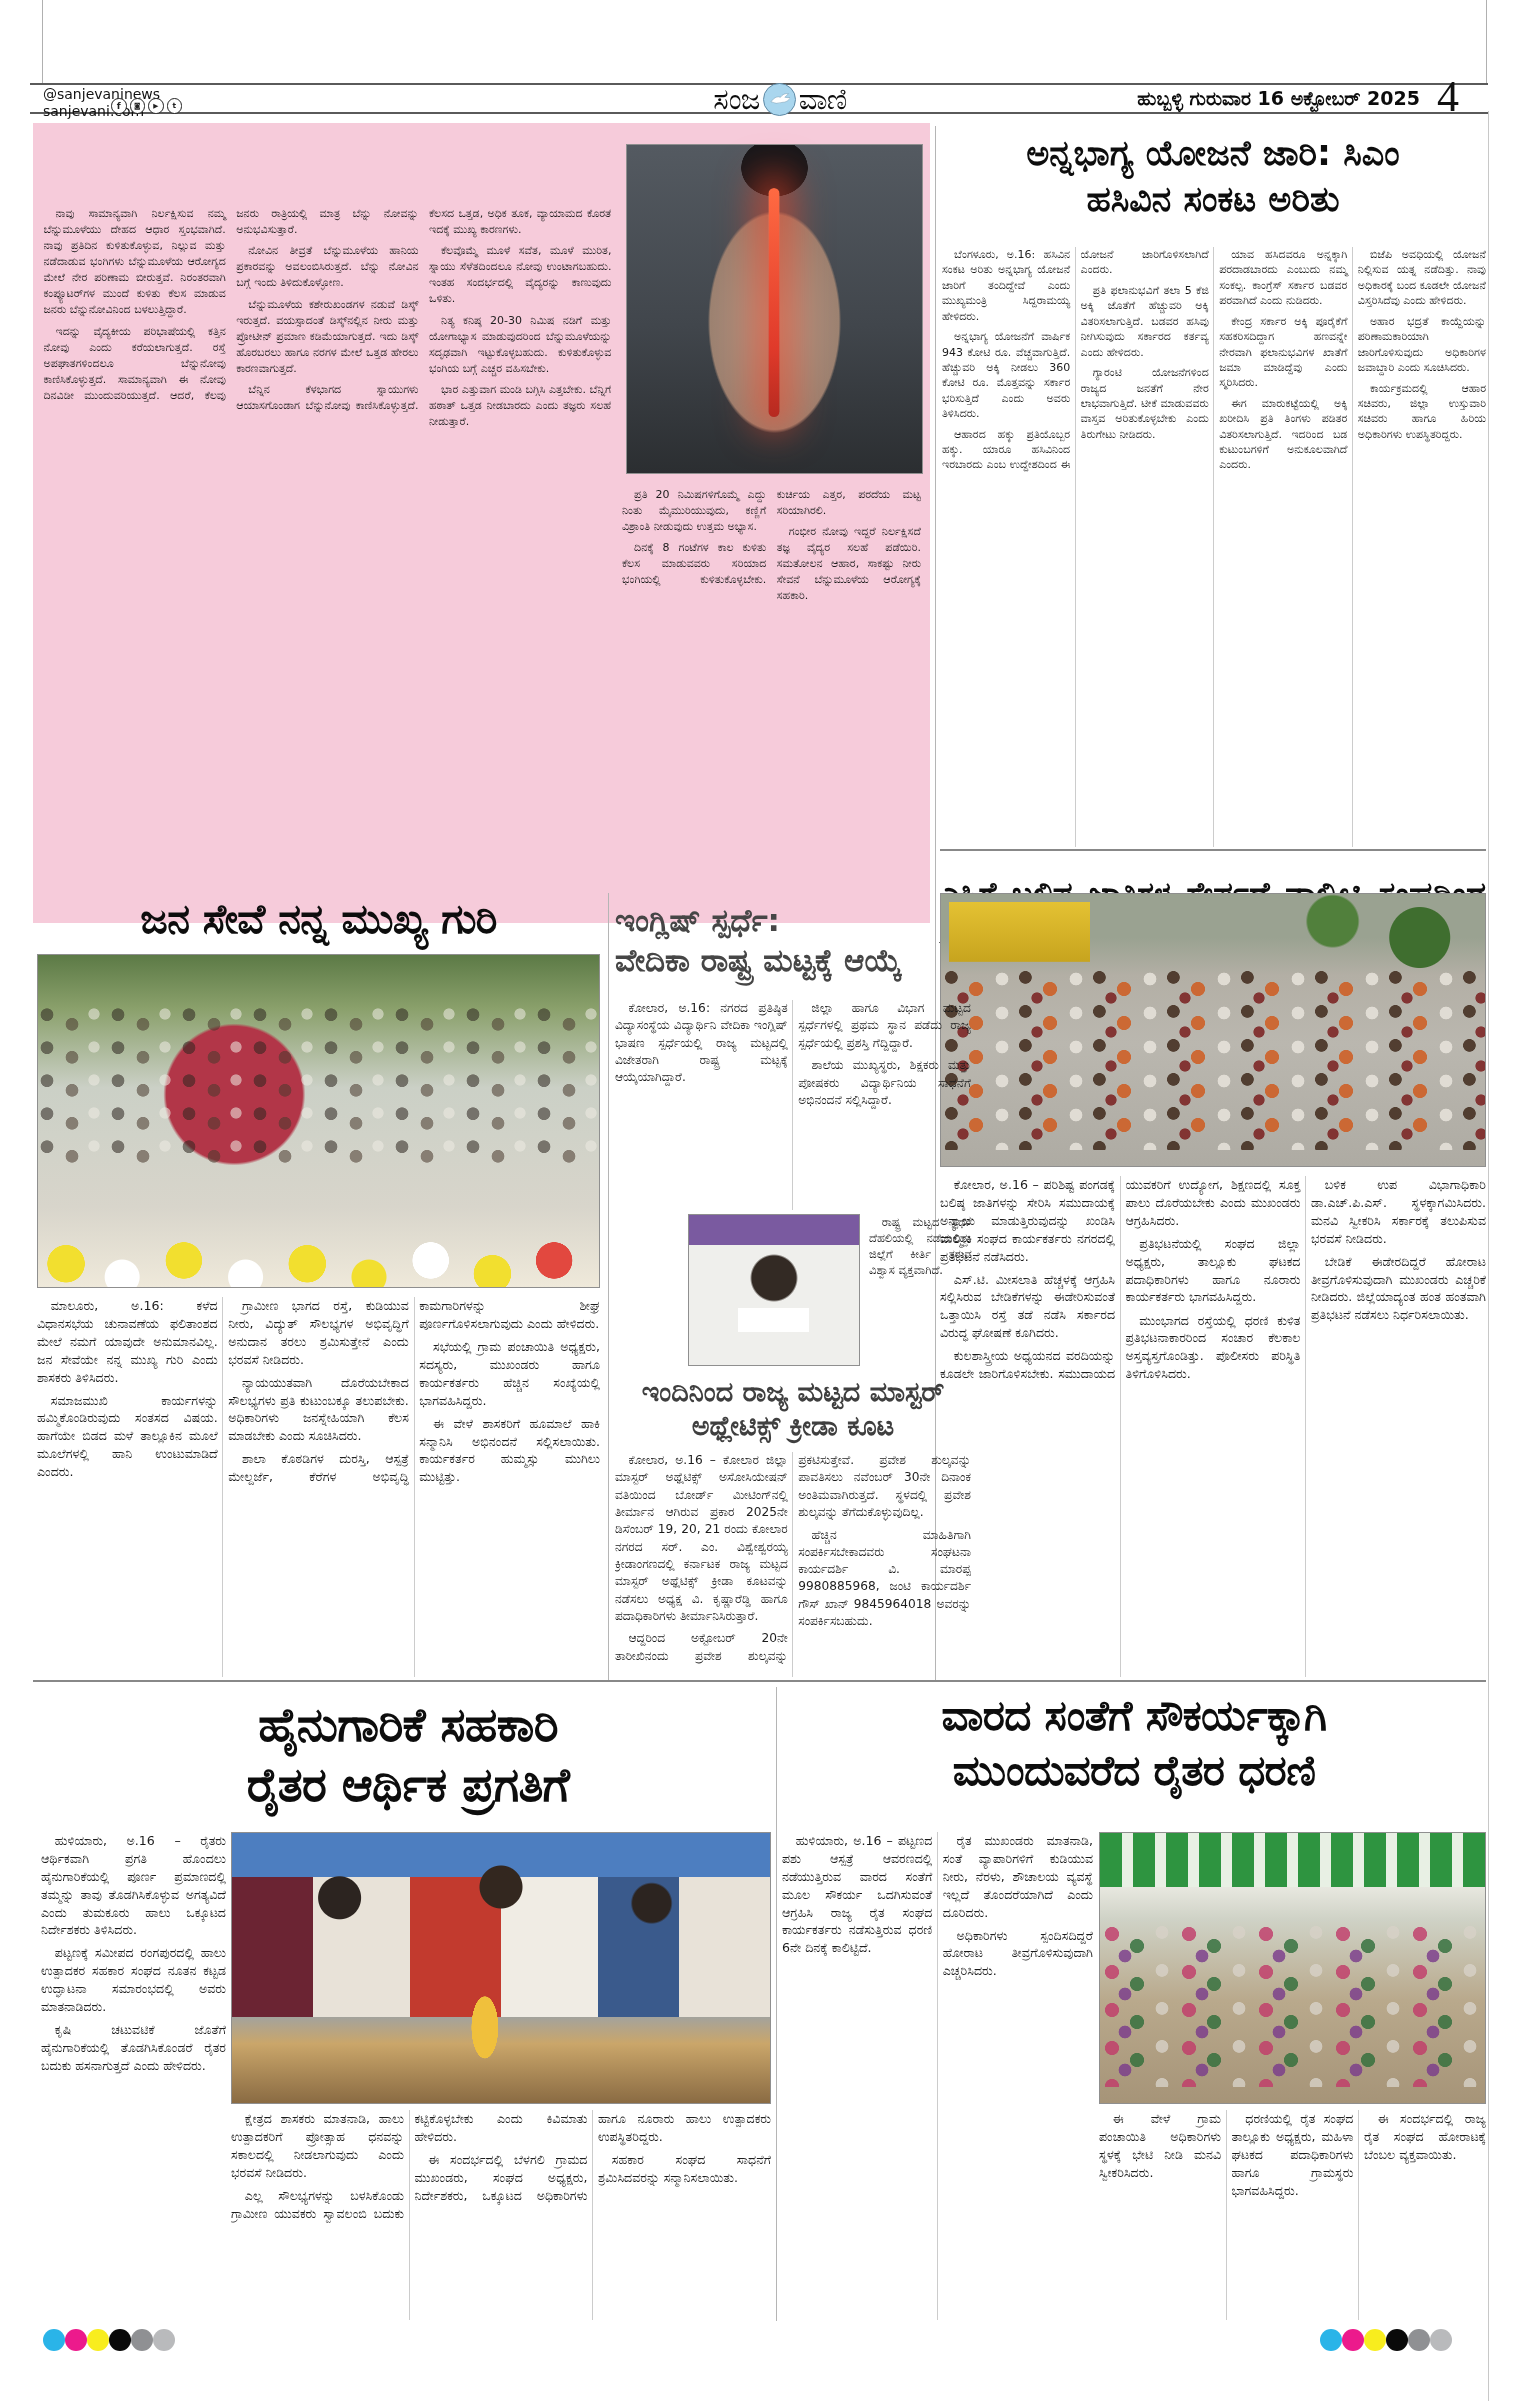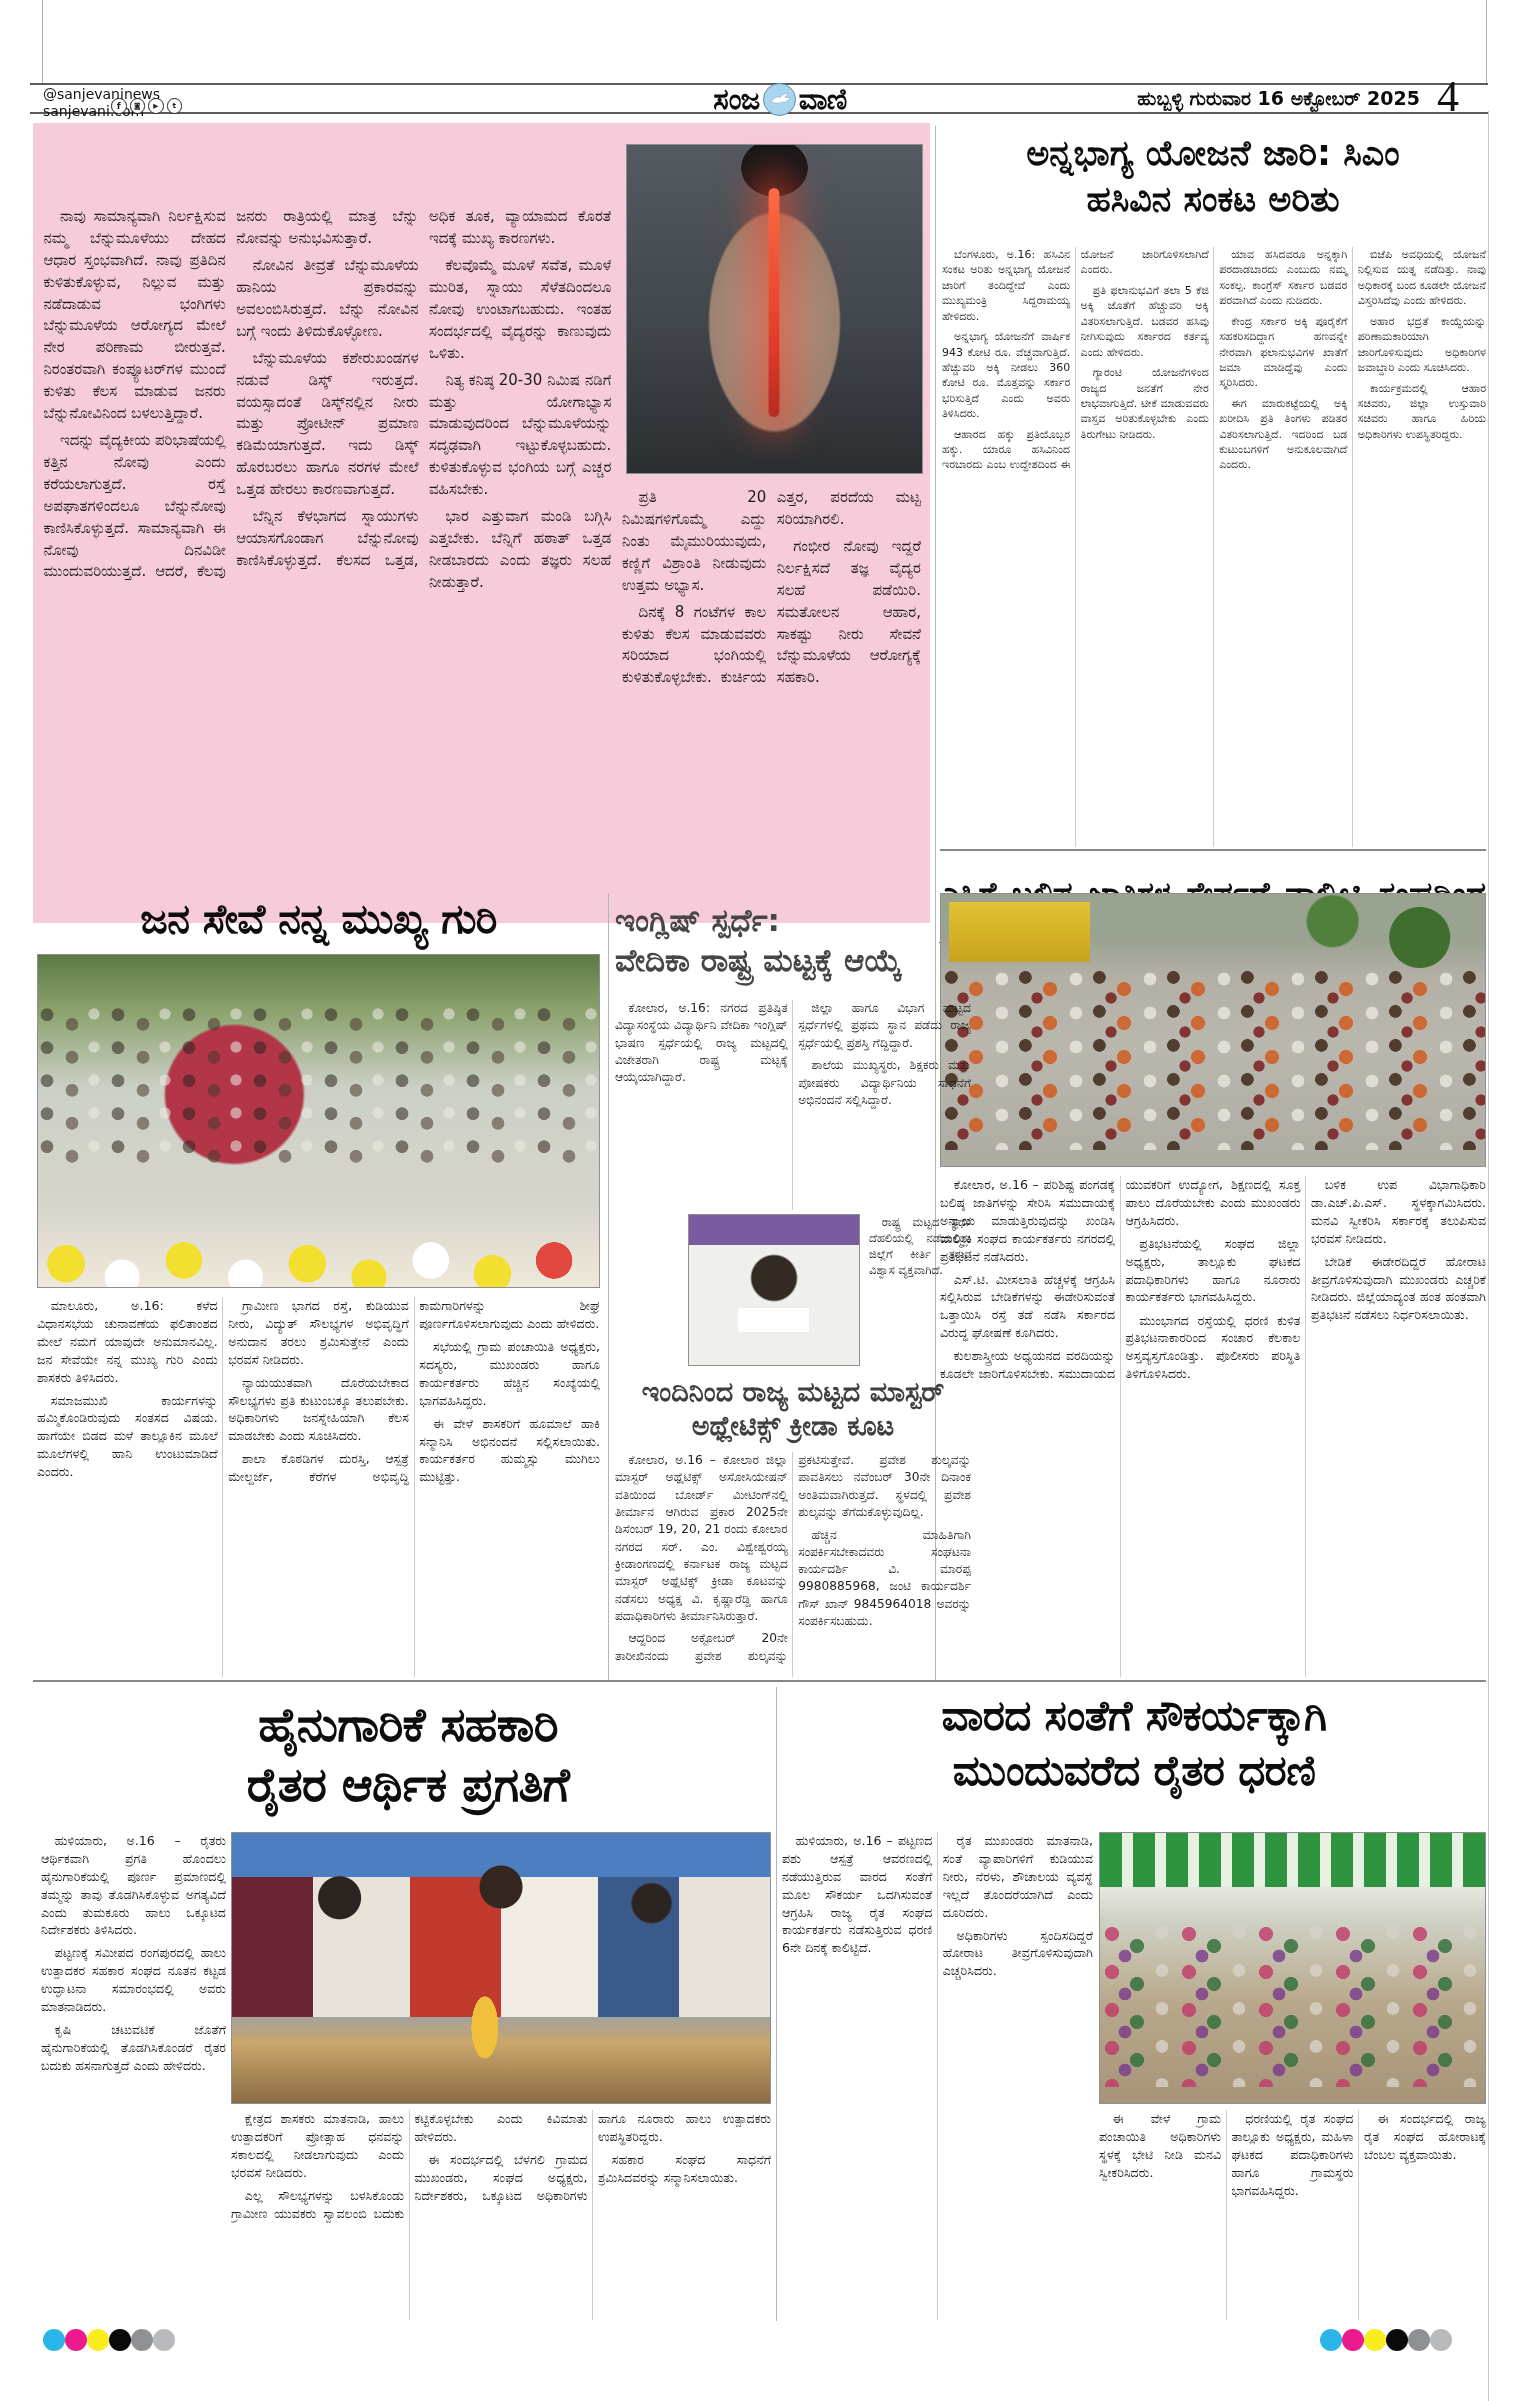--- a/index.html
+++ b/index.html
@@ -6,34 +6,34 @@
   body{width:1528px;height:2401px;position:relative;background:#ffffff;
        font-family:"DejaVu Sans","Liberation Sans",sans-serif;color:#1b1b1b;overflow:hidden;}
   .abs{position:absolute;}
   
   .topbox{left:42px;top:0;width:1443px;height:83px;border-left:0.7px solid #b0b0b0;border-right:0.7px solid #b0b0b0;background:#fff;}
   .rule{background:#5a5a5a;height:2.2px;}
   .social{left:43px;top:86px;font-size:14px;line-height:1.22;color:#111;}
   .icons{left:111px;top:98px;display:flex;gap:3px;}
   .icon{width:15.5px;height:15.5px;border:1.2px solid #222;border-radius:50%;display:flex;align-items:center;justify-content:center;font-size:9px;font-weight:bold;color:#222;box-sizing:border-box;background:#fff;}
   .logo{left:658px;top:83px;width:244px;height:33px;display:flex;align-items:center;justify-content:center;gap:3px;}
-  .logo .kn{font-size:29px;font-weight:bold;color:#0c0c0c;letter-spacing:-0.7px;}
+  .logo .kn{font-size:29px;font-weight:normal;color:#0c0c0c;letter-spacing:-0.7px;}
   .dove{width:31px;height:31px;border-radius:50%;background:#a9d6ee;border:0.7px solid #5f8aa6;display:flex;align-items:center;justify-content:center;}
   .dateline{left:1050px;top:87px;width:370px;font-size:19px;font-weight:bold;text-align:right;color:#0c0c0c;}
   .pageno{left:1437px;top:71px;font-family:"Liberation Serif","DejaVu Serif",serif;font-size:44px;color:#111;}
   
   .cols{column-gap:10.4px;column-rule:0.7px solid #cccccc;text-align:justify;overflow:hidden;font-size:12.6px;line-height:1.42;color:#1c1c1c;}
   .cols p{margin:0 0 5.2px 0;text-indent:1.1em;}
   .h-black{font-weight:bold;color:#0d0d0d;}
   .photo{border:0.7px solid #8f8f8f;box-sizing:border-box;}
   .vline{width:0.7px;background:#b5b5b5;}
   
   .pinkbox{left:33px;top:123px;width:897px;height:800px;background:#f6cbda;}
   .pink-h{left:10.4px;top:6px;font-size:44px;letter-spacing:-0.7px;line-height:1.08;white-space:nowrap;}
-  .pink-cols{column-rule:none;font-size:15px;line-height:1.46;}
+  .pink-cols{column-rule:none;font-size:11px;line-height:1.46;}
   .photo-spine{right:7.4px;top:21px;width:297px;height:330px;
     background:
       radial-gradient(ellipse 55px 47px at 50% 7%, #17171a 60%, rgba(0,0,0,0) 61%),
       radial-gradient(ellipse 111px 185px at 50% 54%, #b59a88 0%, #9c8271 58%, rgba(0,0,0,0) 60%),
       linear-gradient(180deg,#545a61 0%,#41464c 55%,#2b2e31 100%);}
   .photo-spine:after{content:"";position:absolute;left:50%;top:13%;width:11px;height:70%;transform:translateX(-50%);
       border-radius:6px;background:linear-gradient(180deg,#ff6a42,#e03a2a 70%,#b62a20);
       box-shadow:0 0 34px 16.3px rgba(240,70,40,.55);}
   
   .cm-h{left:940px;top:130px;width:546px;text-align:center;font-size:35px;line-height:1.32;}

